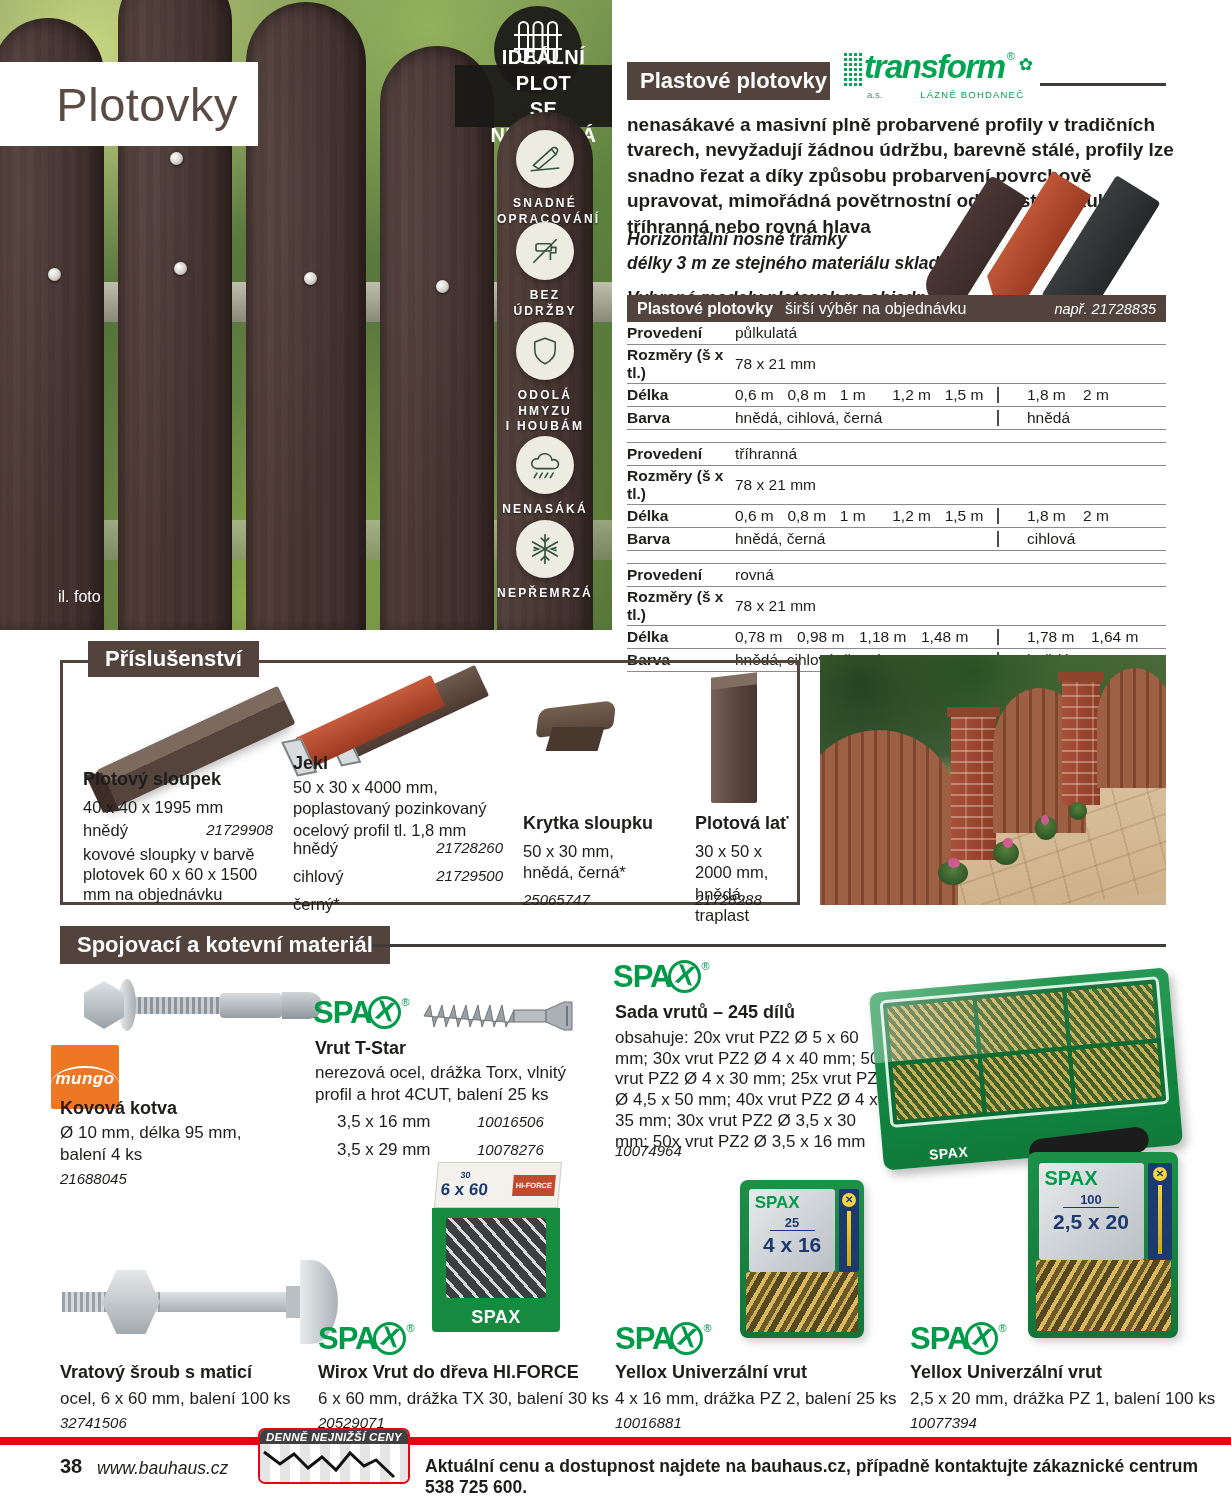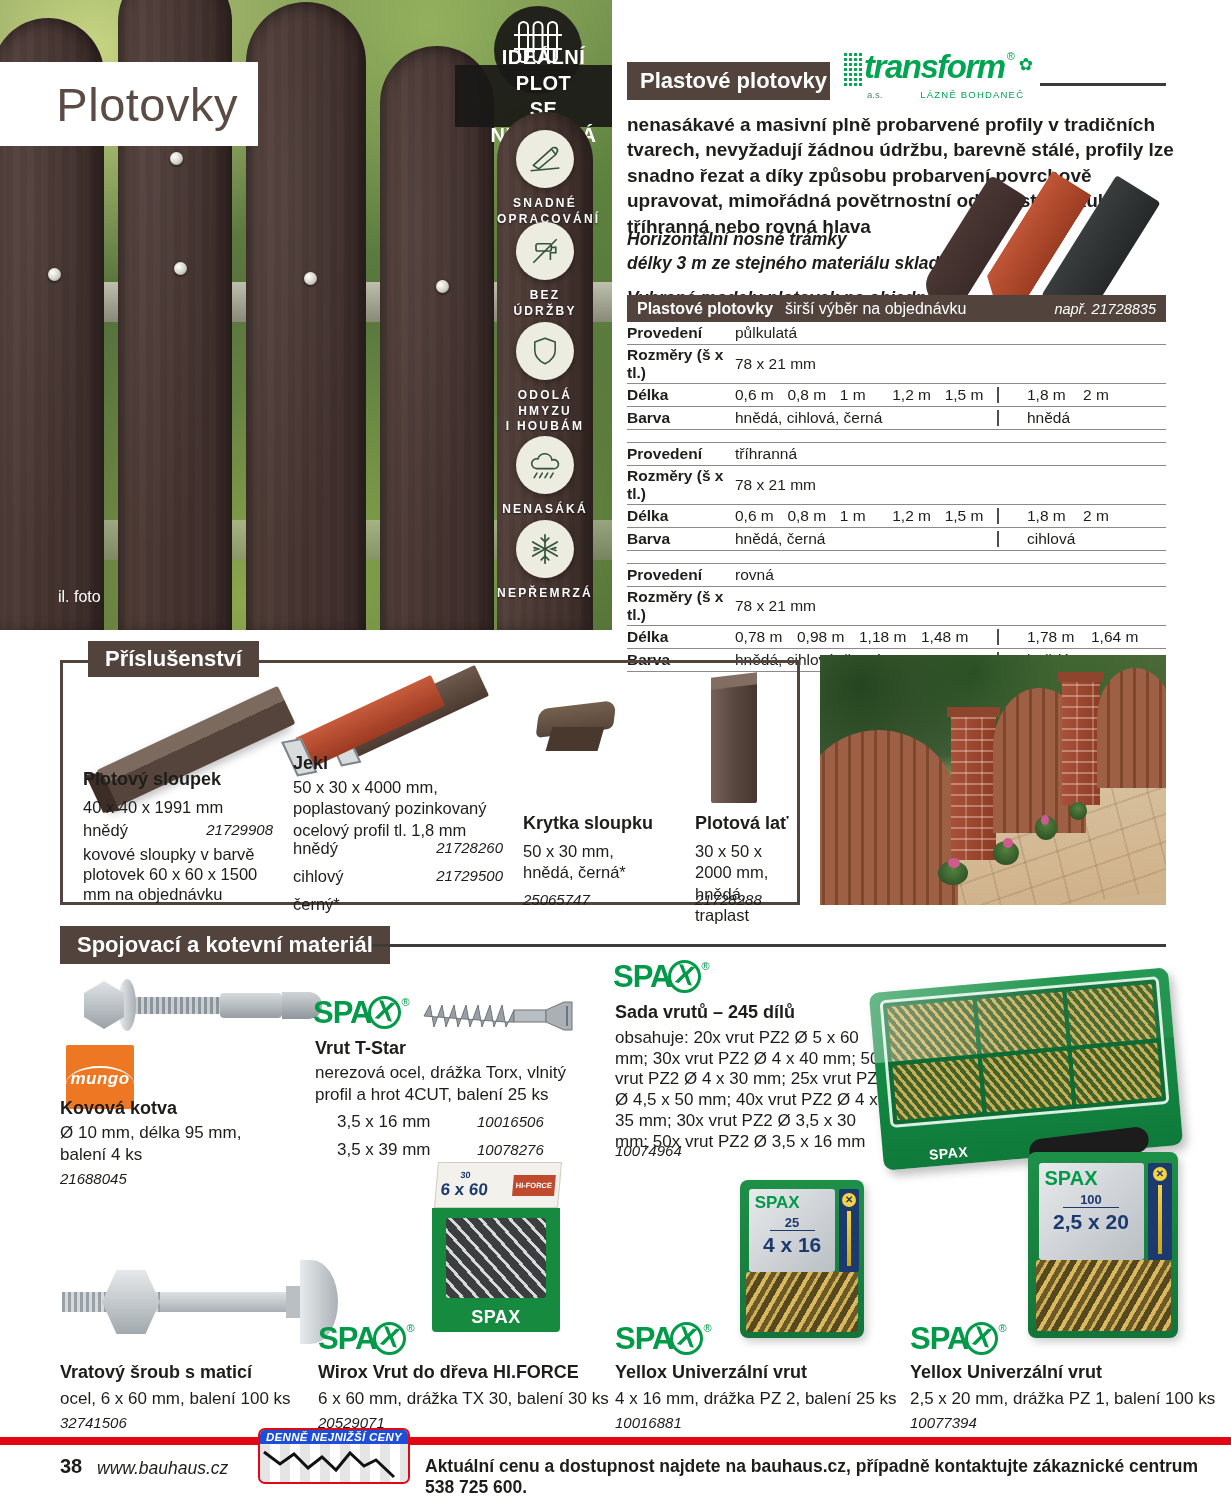--- a/index.html
+++ b/index.html
@@ -163,21 +163,21 @@
   .size-row { position:absolute; display:flex; width:260px; font-size:17px;margin-left:22px; }
   .size-row .sr-code { position:absolute; left:140px; font-style:italic; font-size:15px; top:1px; }
 
   .spax-logo { display:flex; align-items:center; }
   .spax-word { color:#009a49; font-weight:700; font-size:31px; letter-spacing:-1px; line-height:1; }
   .spax-circle { width:33px; height:33px; border:3.5px solid #009a49; border-radius:50%; margin-left:-3px;
     display:flex; align-items:center; justify-content:center; }
   .spax-xx { color:#009a49; font-weight:700; font-size:27px; line-height:1; transform:rotate(12deg); margin-top:-2px; }
   .spax-reg { color:#009a49; font-size:11px; align-self:flex-start; }
 
-  .mungo-logo { position:absolute; left:66px; top:1045px; width:68px; height:64px; background:#ee7723;
+  .mungo-logo { position:absolute; left:51px; top:1045px; width:68px; height:64px; background:#ee7723;
     display:flex; align-items:center; justify-content:center; border-radius:2px; }
   .mungo-text { color:#fff; font-weight:700; font-style:italic; font-size:17px; letter-spacing:.5px;
     border-top:2px solid #fff; border-radius:50% 50% 0 0 / 80% 80% 0 0; padding:1px 4px 0 4px; }
 
   .kotva-img { position:absolute; left:60px; top:975px; width:280px; height:62px; }
   .k-rod { position:absolute; left:30px; top:22px; width:215px; height:17px;
     background:repeating-linear-gradient(90deg,#8e959a 0 3px, #c9ced2 3px 6px); }
   .k-nut { position:absolute; left:24px; top:6px; width:40px; height:48px;
     clip-path:polygon(50% 0,100% 25%,100% 75%,50% 100%,0 75%,0 25%);
     background:linear-gradient(180deg,#dfe3e6,#9aa1a6); }
@@ -241,21 +241,21 @@
   .yx-x { width:14px; height:14px; border-radius:50%; background:#f5d341; color:#1d3a6e; font-weight:700;
     font-size:10px; text-align:center; line-height:14px; }
   .yx-screwpic { width:4px; flex:1; margin:4px 0 6px 0; background:linear-gradient(180deg,#f5d341,#c9a616); }
   .yx-window { position:absolute; left:5%; right:5%; bottom:4%; height:38%; border-radius:3px;
     background:repeating-linear-gradient(120deg, #d9b85e 0 4px, #6b5a28 4px 9px, #ceae55 9px 12px, #57491f 12px 18px); }
 
   
   .footer-band { position:absolute; left:0; top:1437px; width:1231px; height:8px; background:#e30613; }
   .dn-badge { position:absolute; left:258px; top:1428px; width:152px; height:56px; background:#fff;
     border:2.5px solid #e30613; border-radius:7px; overflow:hidden; z-index:4; }
-  .dn-head { background:#1d4ed8; color:#fff; font-weight:700; font-style:italic; font-size:11.5px;
+  .dn-head { background:#404040; color:#fff; font-weight:700; font-style:italic; font-size:11.5px;
     text-align:center; letter-spacing:.3px; padding:1px 0; }
   .dn-chart { position:relative; height:38px;
     background:repeating-linear-gradient(90deg,#e5e5e5 0 10px, #ffffff 10px 20px); }
   .dn-chart svg { position:absolute; left:0; top:0; }
   .footer-page { position:absolute; left:60px; top:1455px; font-weight:700; font-size:20px; }
   .footer-site { position:absolute; left:97px; top:1458px; font-style:italic; font-size:17.5px; }
   .footer-note { position:absolute; left:425px; top:1456px; font-size:17.5px; font-weight:700; }
 </style>
 </head>
 <body>
@@ -500,21 +500,21 @@
     </div>
   </div>
 
   <div class="acc-tab">Příslušenství</div>
   <div class="acc-box">
 
     <div class="sloupek-img">
       <div class="sloupek-bar"></div>
     </div>
     <div class="acc-name" style="left:20px; top:106px;">Plotový sloupek</div>
-    <div class="acc-text" style="left:20px; top:134px;">40 x 40 x 1991 mm</div>
+    <div class="acc-text" style="left:20px; top:134px;">40 x 40 x 1995 mm</div>
     <div class="acc-vrow" style="left:20px; top:158px; width:190px;">
       <span>hnědý</span>
       <span class="acc-code">21729908</span>
     </div>
     <div class="acc-text" style="left:20px; top:182px; width:200px; line-height:1.2;">kovové sloupky v barvě plotovek 60 x 60 x 1500 mm na objednávku</div>
 
     <div class="jekl-img">
       <div class="tube tube-brown"></div>
       <div class="tube tube-red"></div>
     </div>
@@ -602,21 +602,21 @@
       <line x1="147" y1="10" x2="147" y2="30" stroke="#6e7478" stroke-width="2"></line>
     </svg>
   </div>
   <div class="p-name" style="left:315px; top:1038px;">Vrut T-Star</div>
   <div class="p-desc" style="left:315px; top:1062px; width:268px;">nerezová ocel, drážka Torx, vlnitý profil a hrot 4CUT, balení 25 ks</div>
   <div class="size-row" style="left:315px; top:1112px;">
     <span>3,5 x 16 mm</span>
     <span class="sr-code">10016506</span>
   </div>
   <div class="size-row" style="left:315px; top:1140px;">
-    <span>3,5 x 39 mm</span>
+    <span>3,5 x 29 mm</span>
     <span class="sr-code">10078276</span>
   </div>
 
   <div class="abs" style="left:613px; top:960px;">
     <div class="spax-logo">
       <span class="spax-word">SPA</span>
       <span class="spax-circle">
           <span class="spax-xx">X</span>
         </span>
       <span class="spax-reg">®</span>

